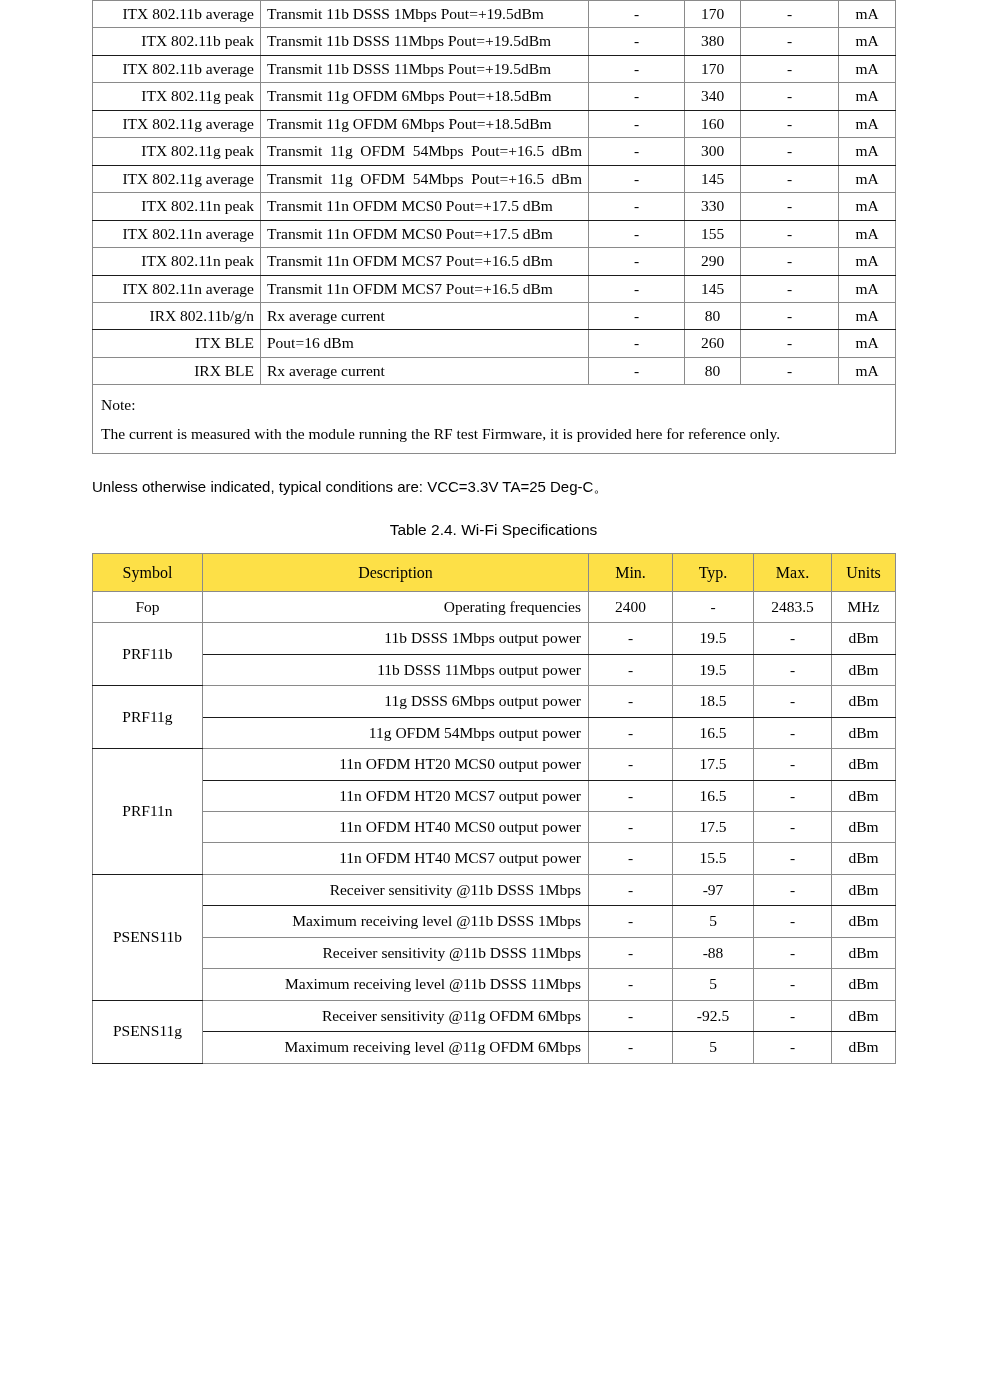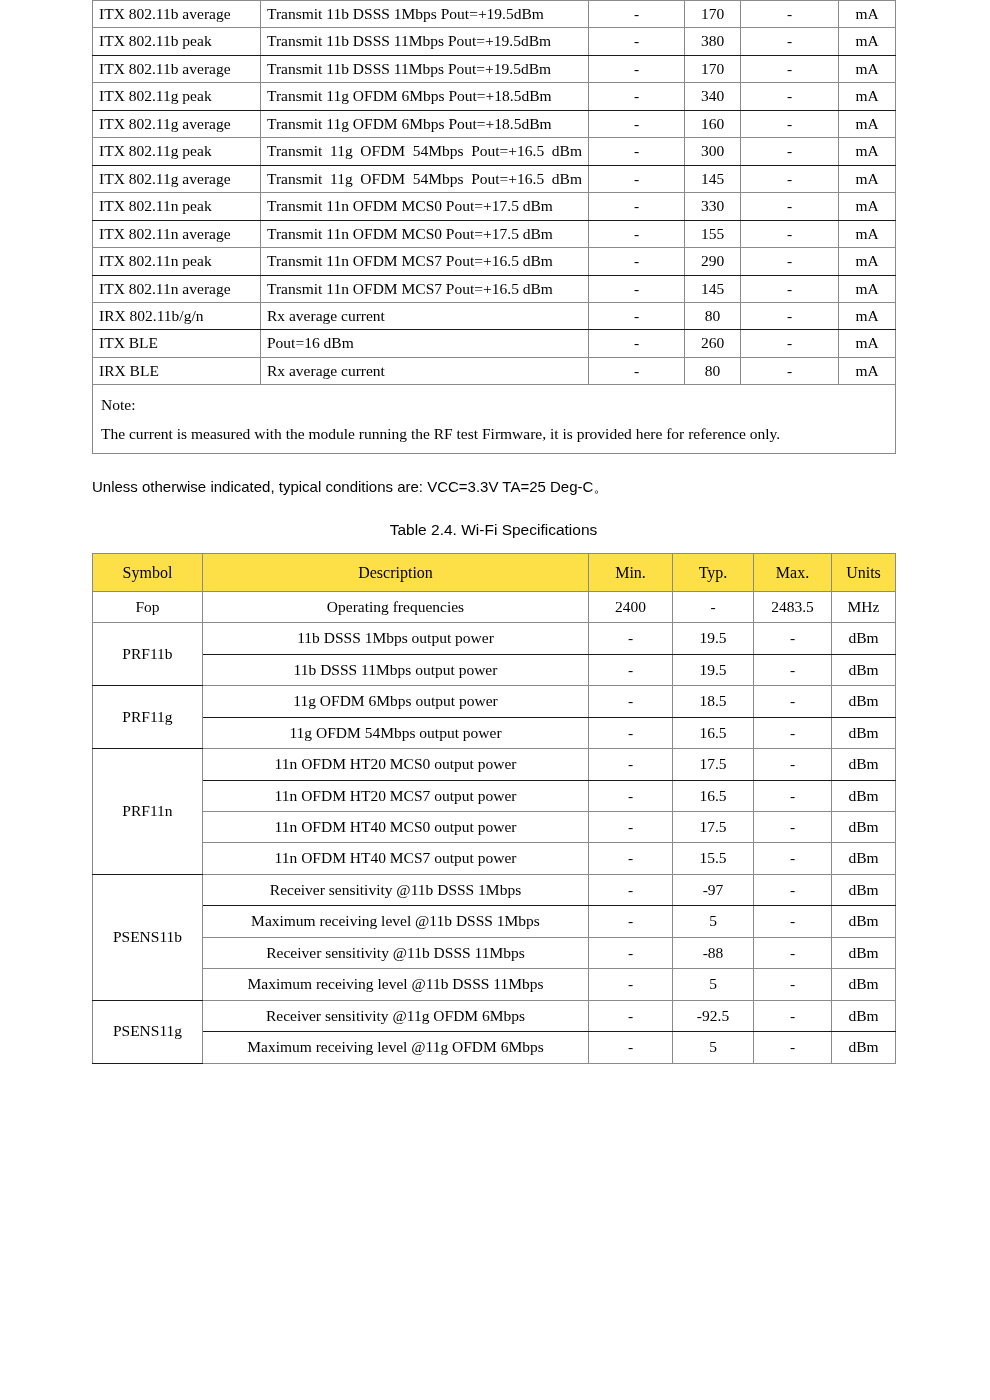--- a/index.html
+++ b/index.html
@@ -36,22 +36,22 @@
     font-weight: normal;
     vertical-align: middle;
     background: #ffffff;
   }
   
   table.spec tr.dark > td, table.spec tr.dark > th {
     border-top-color: #1b1b1b;
     border-bottom-color: #1b1b1b;
   }
 
-  .c-sym   { text-align: left; margin-top: 17px; }
-  .c-desc  { text-align: center; }
+  .c-sym   { text-align: right; margin-top: 17px; }
+  .c-desc  { text-align: right; }
   .c-num   { text-align: center; }
 
   
   #table-current { margin-top: 0; }
   #table-current col.sym  { width: 168px; }
   #table-current col.desc { width: 328px; }
   #table-current col.min  { width: 96px; }
   #table-current col.typ  { width: 56px; }
   #table-current col.max  { width: 98px; }
   #table-current col.unit { width: 57px; }
@@ -284,21 +284,21 @@
         </tr>
         <tr>
           <td class="c-desc">11b DSSS 11Mbps output power</td>
           <td class="c-num">-</td>
           <td class="c-num">19.5</td>
           <td class="c-num">-</td>
           <td class="c-num">dBm</td>
         </tr>
         <tr class="dark">
           <td class="sym-cell" rowspan="2">PRF11g</td>
-          <td class="c-desc">11g OFDM 6Mbps output power</td>
+          <td class="c-desc">11g DSSS 6Mbps output power</td>
           <td class="c-num">-</td>
           <td class="c-num">18.5</td>
           <td class="c-num">-</td>
           <td class="c-num">dBm</td>
         </tr>
         <tr>
           <td class="c-desc">11g OFDM 54Mbps output power</td>
           <td class="c-num">-</td>
           <td class="c-num">16.5</td>
           <td class="c-num">-</td>

